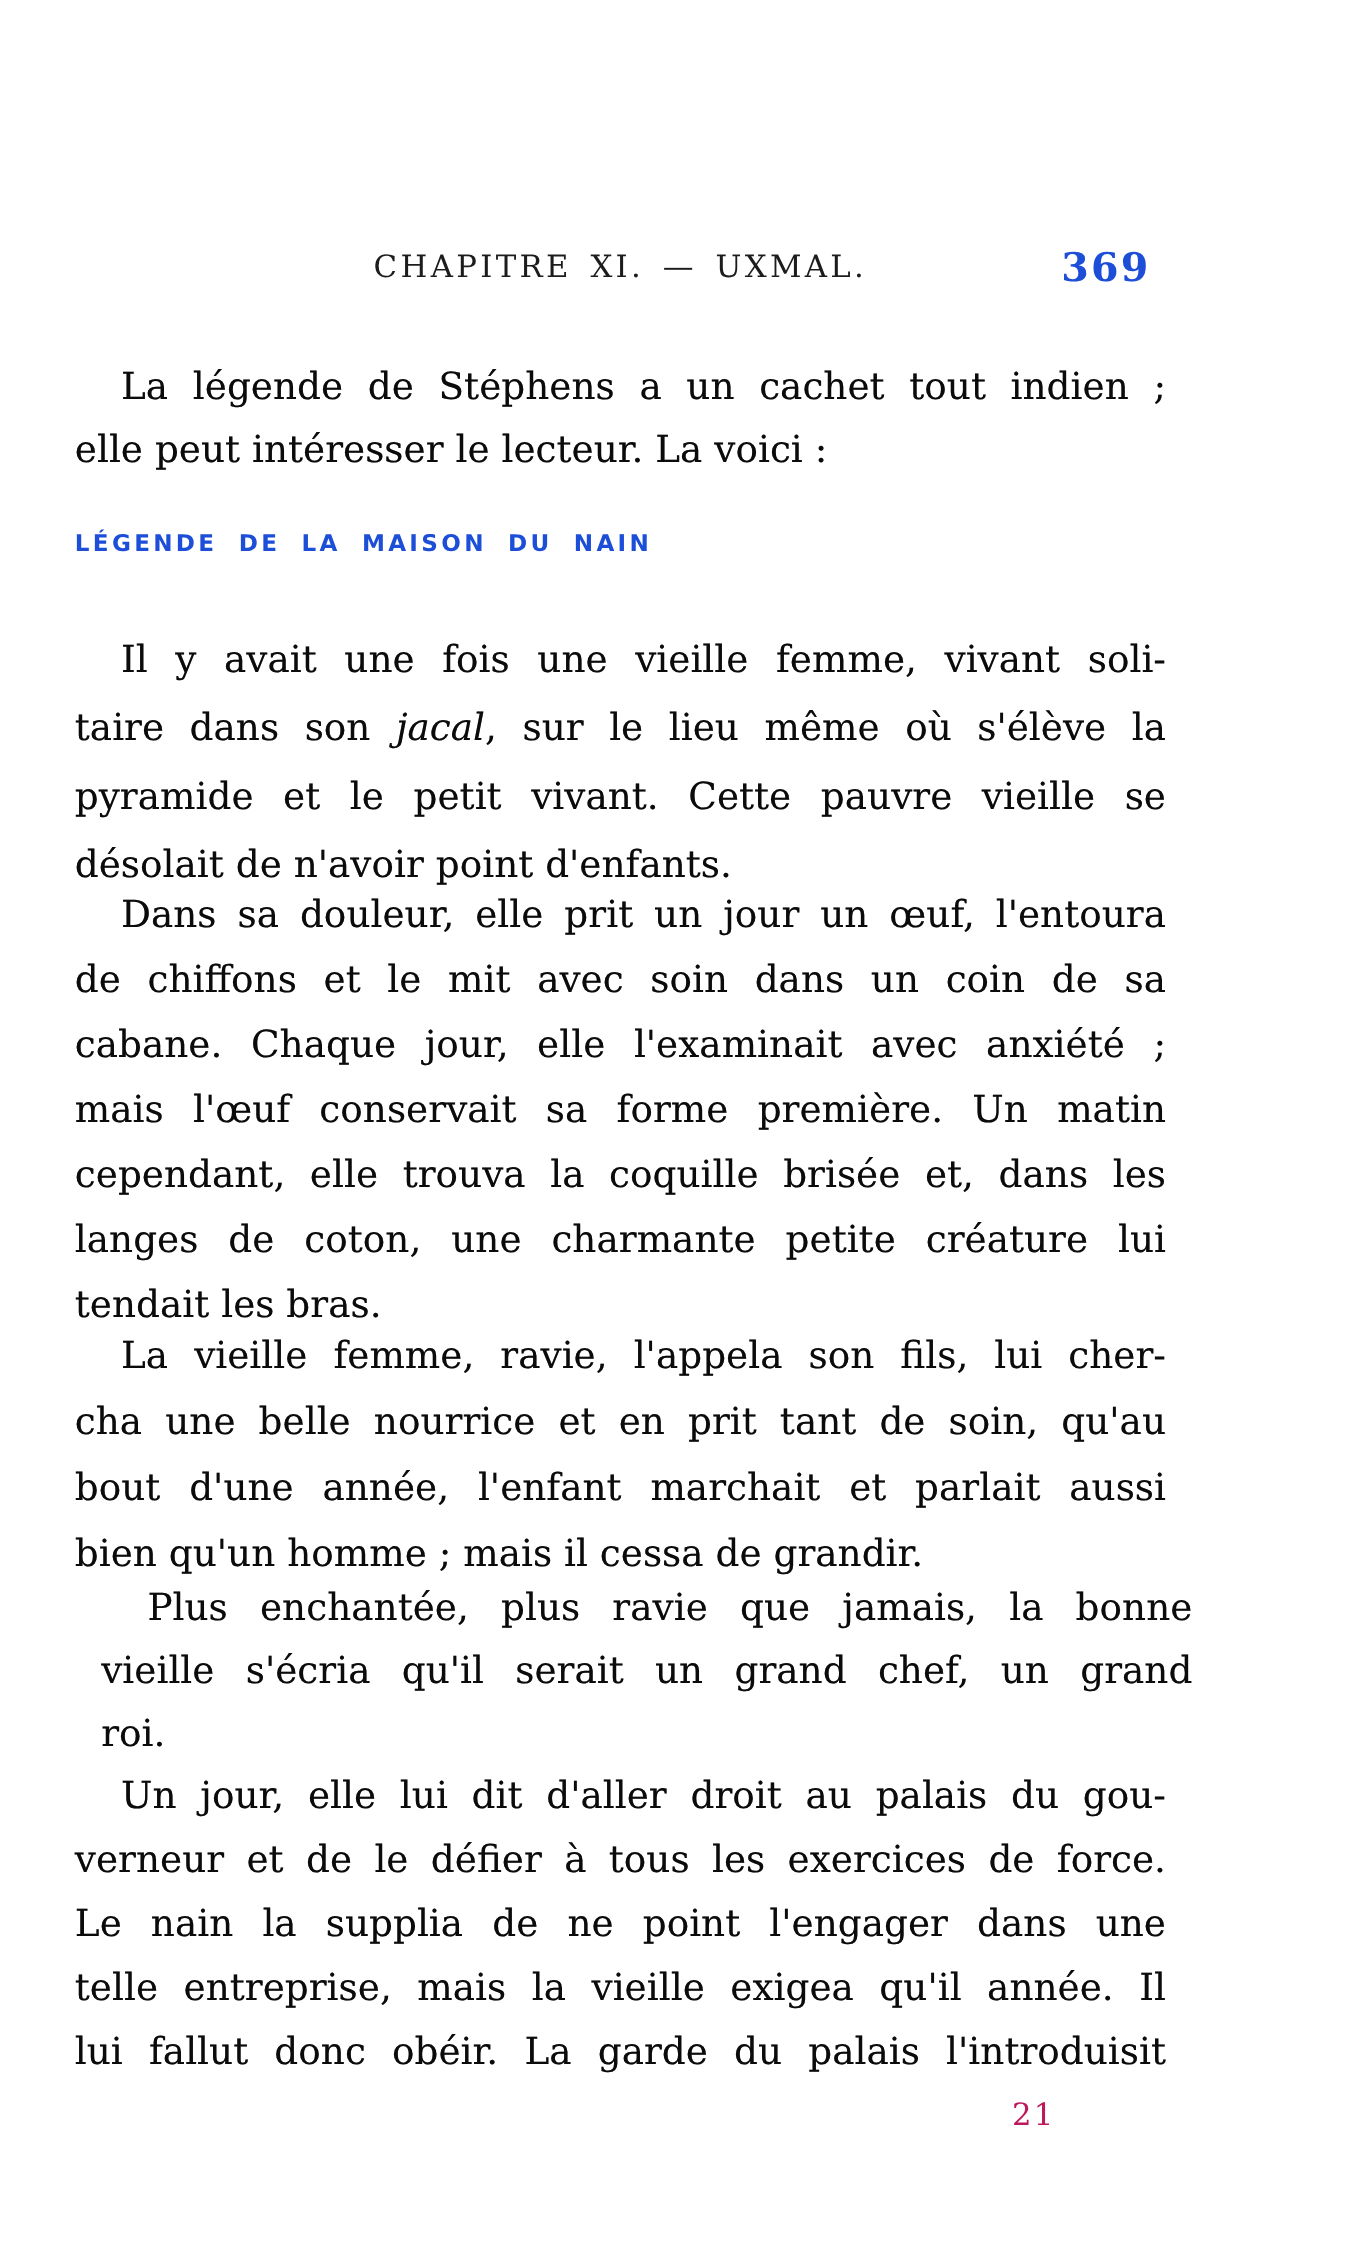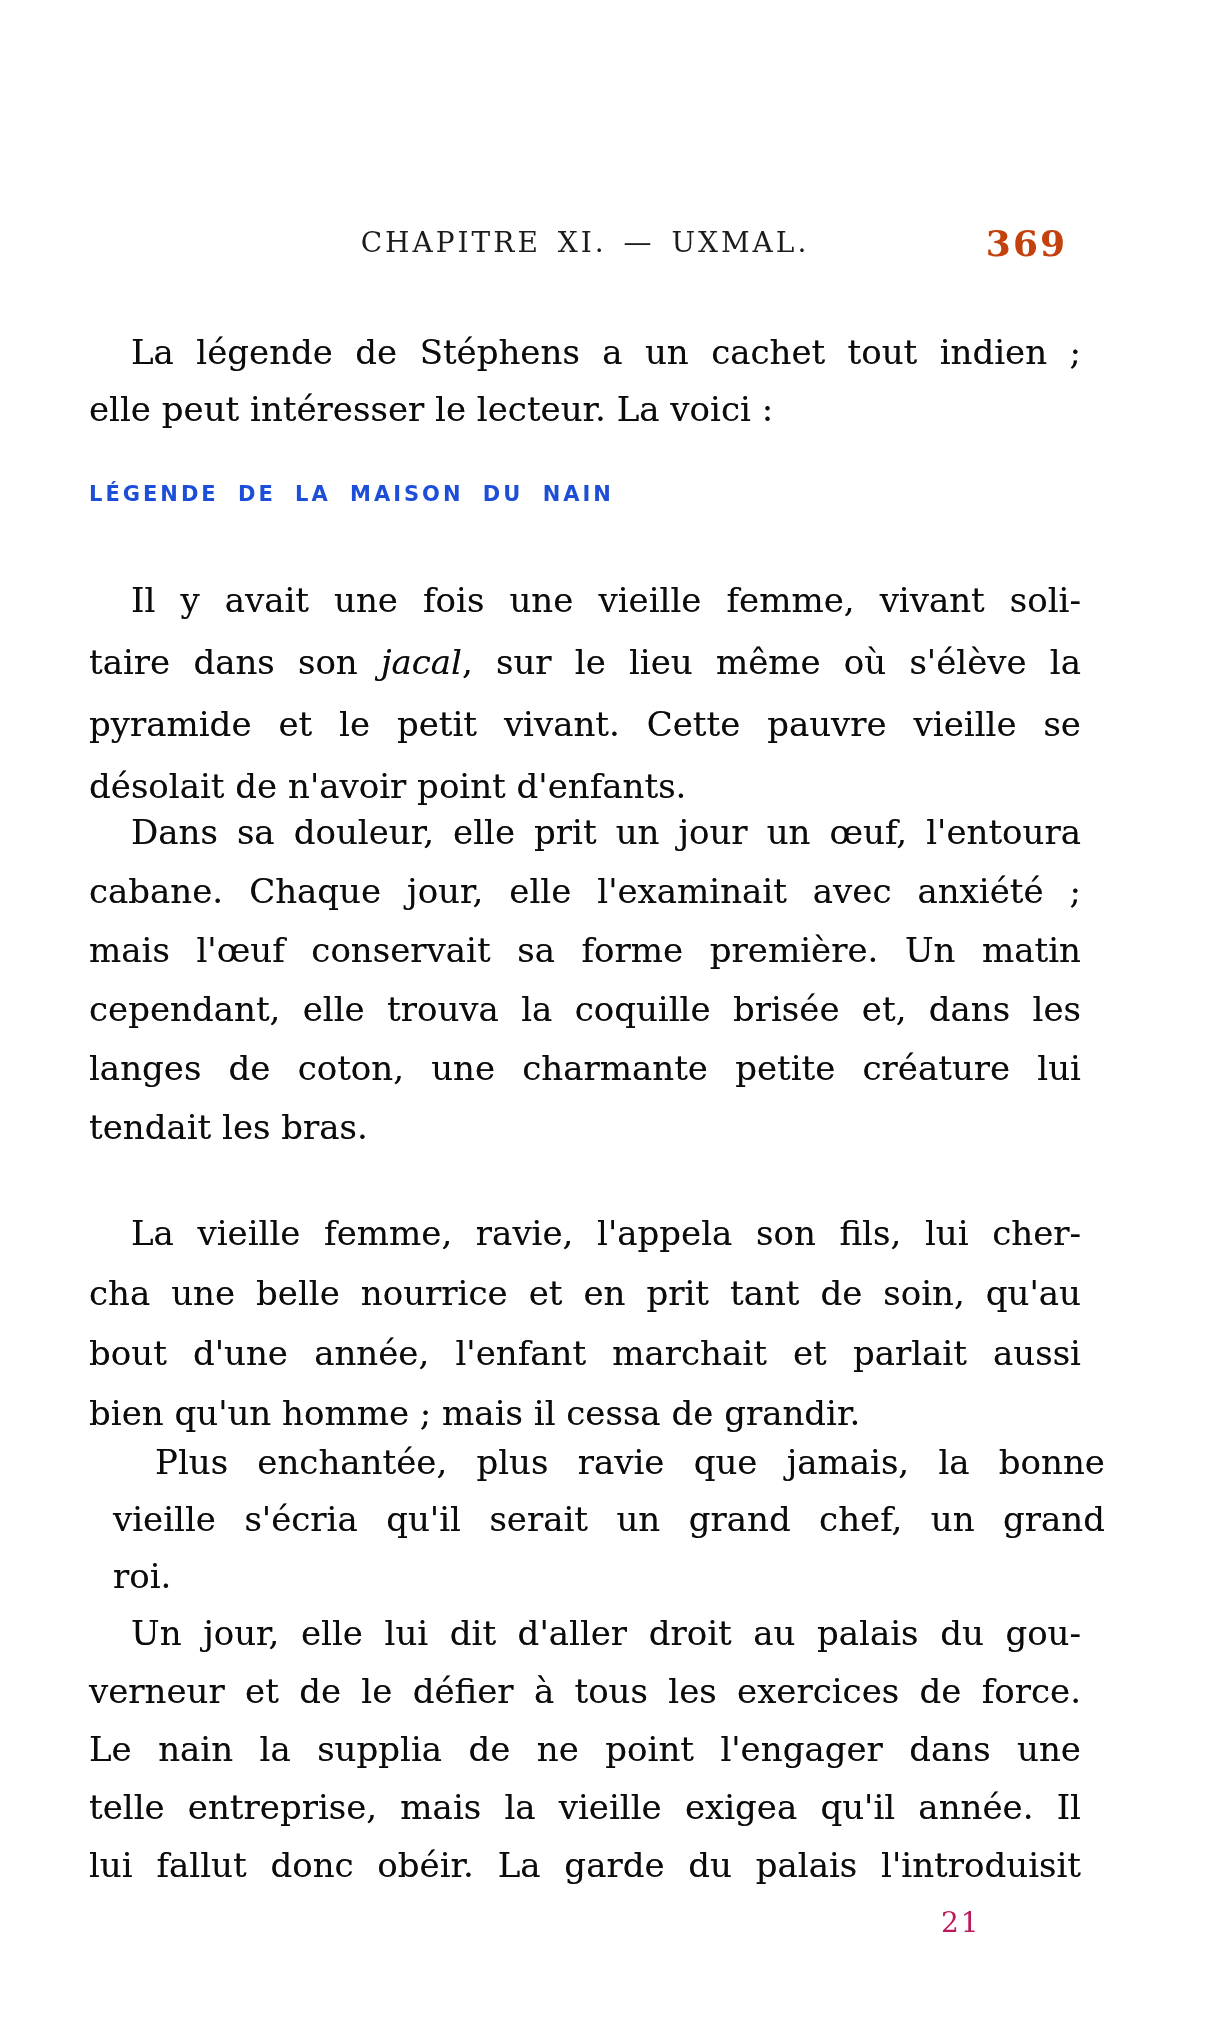--- a/index.html
+++ b/index.html
@@ -7,41 +7,41 @@
     position: relative;
     width: 1229px;
     height: 2039px;
     background: #ffffff;
     color: #0b0b0b;
     font-family: "DejaVu Serif", serif;
     overflow: hidden;
   }
   .block {
     position: absolute;
-    left: 89px;
+    left: 68px;
     width: 992px;
   }
   
   .b-header { top: 226px; height: 46px; }
   .running-head {
     text-align: center;
     font-size: 28px;
     letter-spacing: 3px;
     word-spacing: 5px;
     color: #1c1c1c;
     white-space: nowrap;
   }
   .page-num {
     position: absolute;
     right: 14px;
     top: -4px;
     font-size: 36px;
     font-weight: bold;
     letter-spacing: 2px;
-    color: #c2410c;
+    color: #1d4ed8;
   }
   
   .b-intro { top: 280px; line-height: 57px; margin-top: 44px; }
   
   .b-sechead {
     top: 482px;
     font-family: "DejaVu Sans", sans-serif;
     font-weight: bold;
     font-size: 21px;
     letter-spacing: 3px;
@@ -93,20 +93,21 @@
 
   <div class="block para b-p1">
       <div class="line line-first"><span>Il y avait une fois une vieille femme, vivant soli-</span></div>
       <div class="line"><span>taire dans son </span><span class="it">jacal</span><span>, sur le lieu même où s'élève la</span></div>
       <div class="line"><span>pyramide et le petit vivant. Cette pauvre vieille se</span></div>
       <div class="line line-last"><span>désolait de n'avoir point d'enfants.</span></div>
     </div>
 
   <div class="block para b-p2">
       <div class="line line-first"><span>Dans sa douleur, elle prit un jour un œuf, l'entoura</span></div>
+      <div class="line"><span>de chiffons et le mit avec soin dans un coin de sa</span></div>
       <div class="line"><span>cabane. Chaque jour, elle l'examinait avec anxiété ;</span></div>
       <div class="line"><span>mais l'œuf conservait sa forme première. Un matin</span></div>
       <div class="line"><span>cependant, elle trouva la coquille brisée et, dans les</span></div>
       <div class="line"><span>langes de coton, une charmante petite créature lui</span></div>
       <div class="line line-last"><span>tendait les bras.</span></div>
     </div>
 
   <div class="block para b-p3">
       <div class="line line-first"><span>La vieille femme, ravie, l'appela son fils, lui cher-</span></div>
       <div class="line"><span>cha une belle nourrice et en prit tant de soin, qu'au</span></div>

